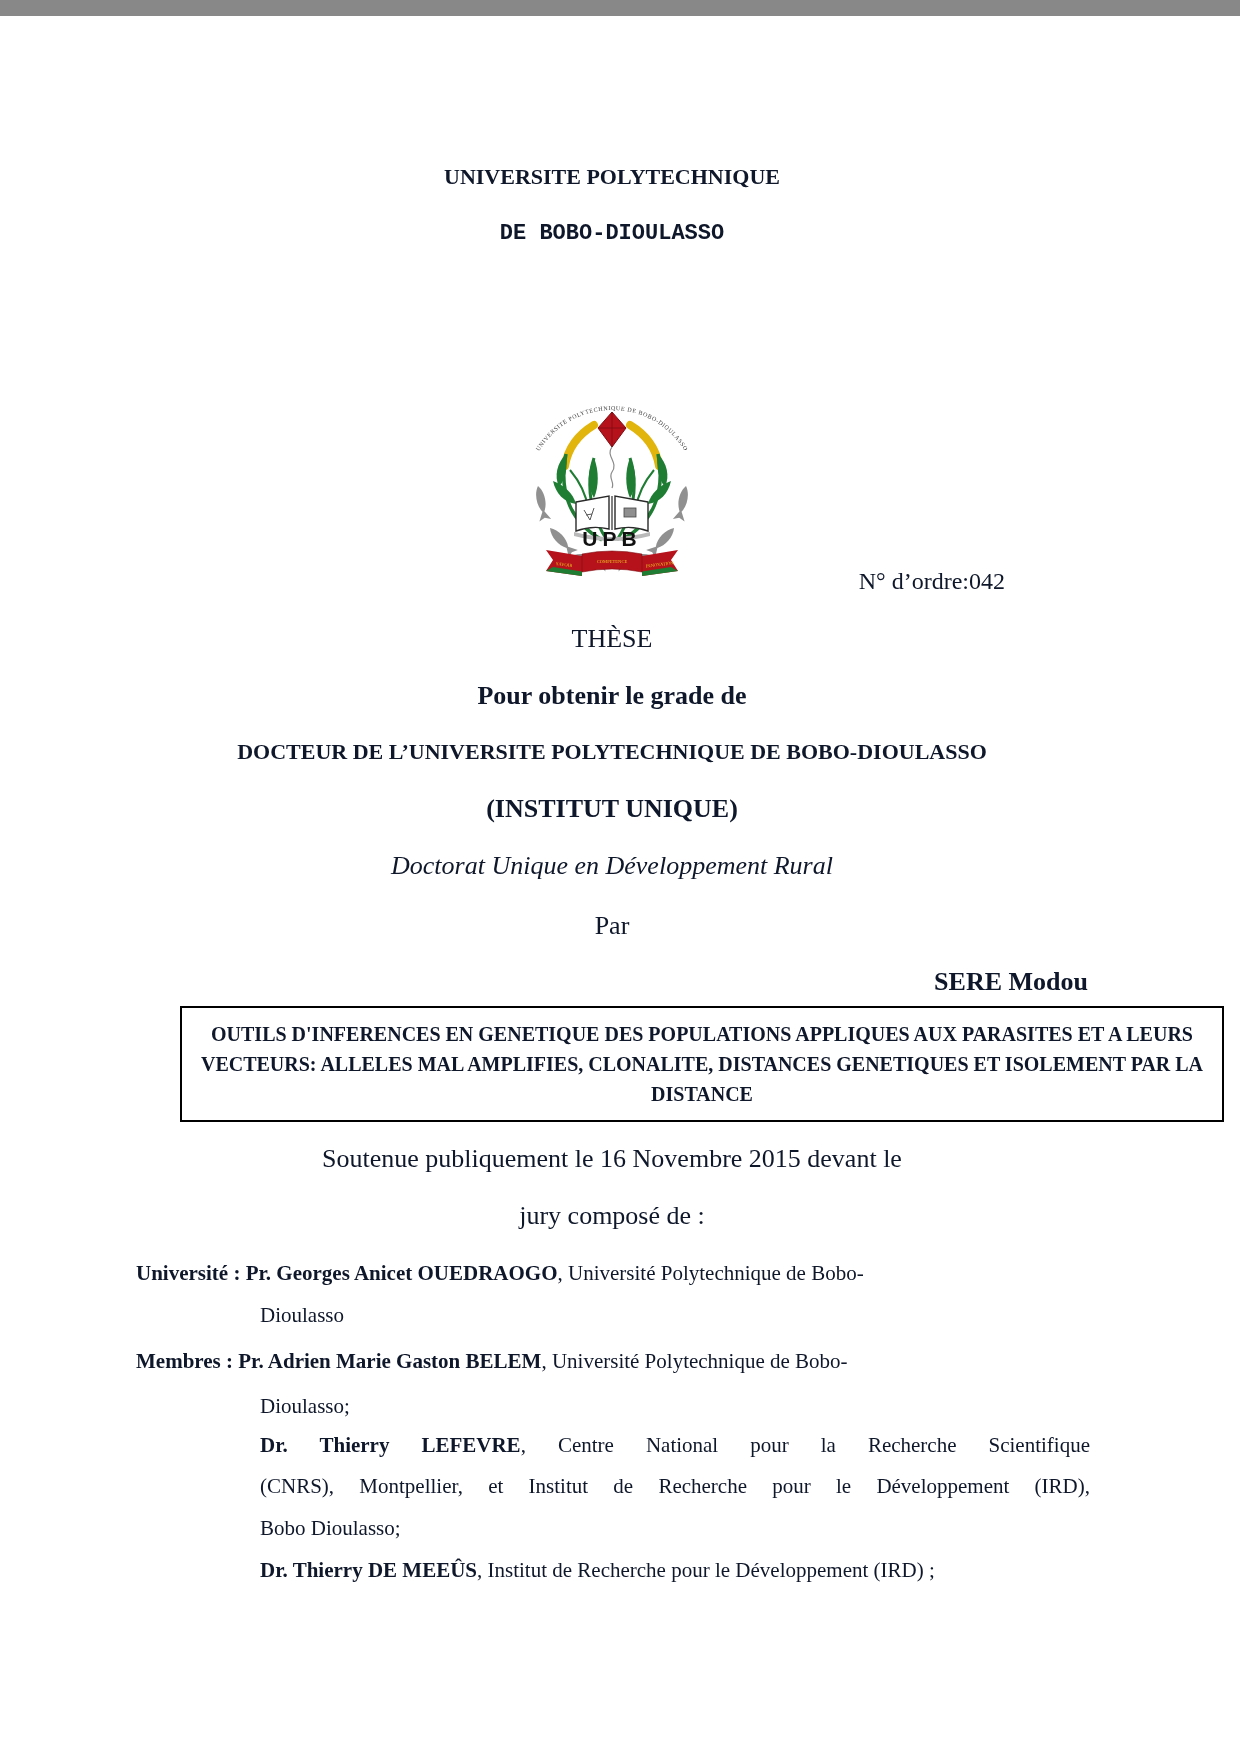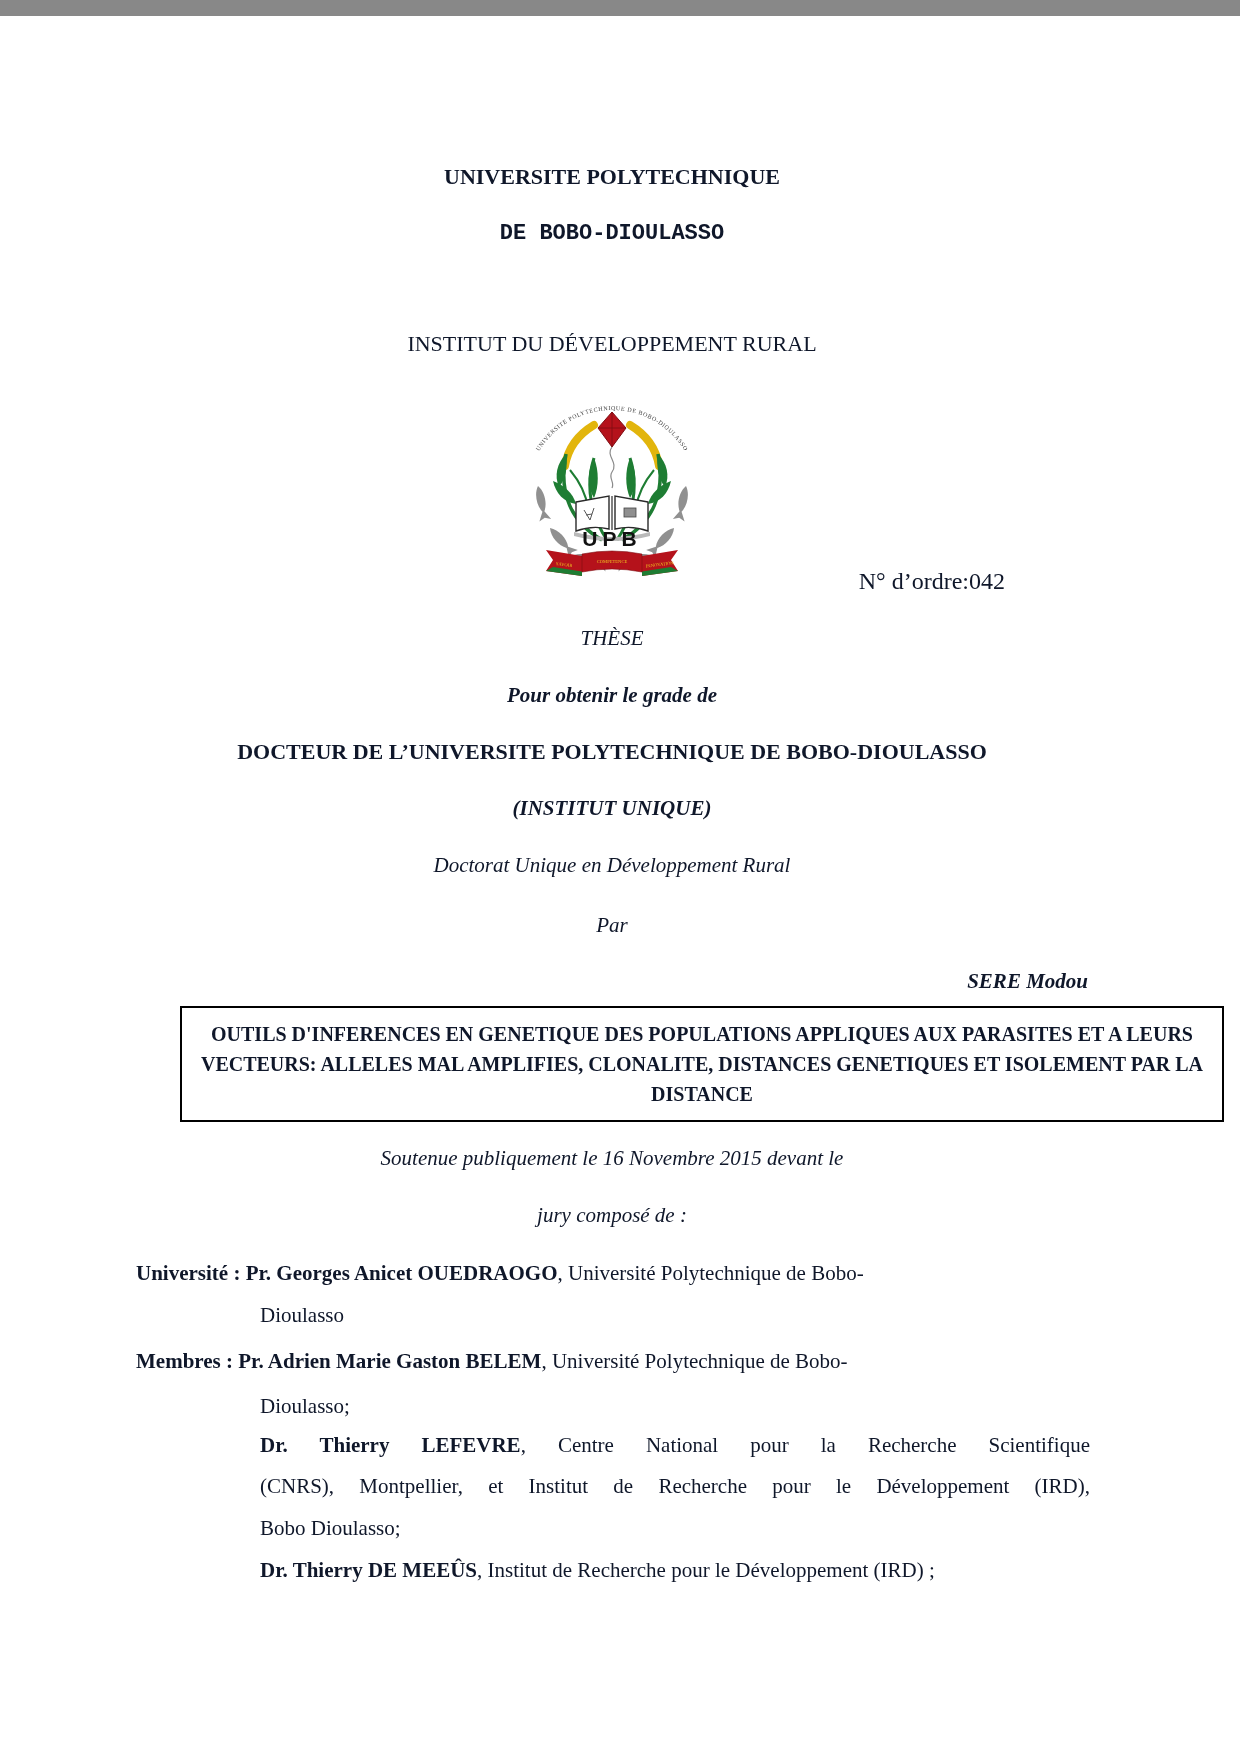--- a/index.html
+++ b/index.html
@@ -8,21 +8,21 @@
     width:1240px;height:1754px;
     margin:16px auto;
     background:#ffffff;
     font-family:"Liberation Serif","DejaVu Serif",serif;
     color:#0f172a;
     overflow:hidden;
   }
   .cline{position:absolute;left:136px;width:952px;text-align:center;}
   .b{font-weight:bold;}
   .i{font-style:italic;}
-  .fs21{font-size:21px;line-height:25px;font-style:italic;}
+  .fs21{font-size:26px;line-height:25px;}
   .fs22{font-size:22px;line-height:26px;}
   .order{position:absolute;right:235px;top:552px;font-size:24px;}
   .logo-wrap{position:absolute;left:512px;top:374px;width:200px;height:188px;}
   .title-box{
     position:absolute;left:180px;top:990px;width:1044px;
     box-sizing:border-box;
     border:2px solid #000;
     padding:11px 10px;
     text-align:center;
     font-weight:bold;
@@ -46,21 +46,20 @@
   .jury .jl7{top:255px;}
   .jury .jl8{top:297px;}
 </style>
 </head>
 <body>
 
 <div class="page">
 
   <div class="cline b fs22" style="top:148px;">UNIVERSITE POLYTECHNIQUE</div>
   <div class="cline b fs22" style="top:205px;font-family:Liberation Mono, monospace;">DE BOBO-DIOULASSO</div>
-  <div class="cline fs22" style="top:315px;">INSTITUT DU DÉVELOPPEMENT RURAL</div>
 
   <div class="logo-wrap">
     <svg viewBox="0 0 200 188" width="200" height="188">
 
       <defs>
         <path id="arcpath" d="M 25,145 A 85,85 0 1 1 175,145"></path>
         <path id="fish" d="M 0,0 C 7,-5.5 19,-5.5 26,-1 L 35,-6 L 32.5,0 L 35,6 L 26,1 C 19,5.5 7,5.5 0,0 Z"></path>
         <g id="stalkL">
           <path d="M 90,150 C 60,133 46,104 54,64" stroke="#1e7d33" stroke-width="3.5" fill="none"></path>
           <path d="M 54,64 C 45,73 42,86 47,97 C 54,89 56,75 54,64 Z" fill="#1e7d33"></path>

